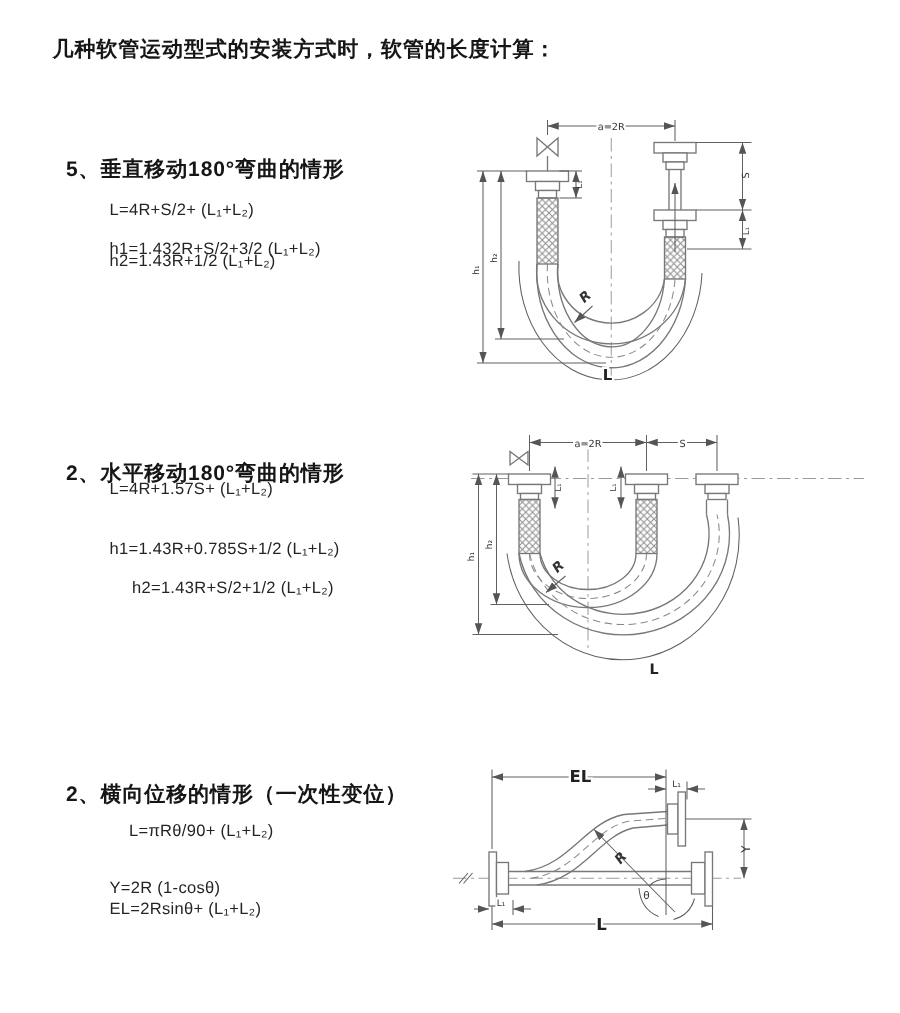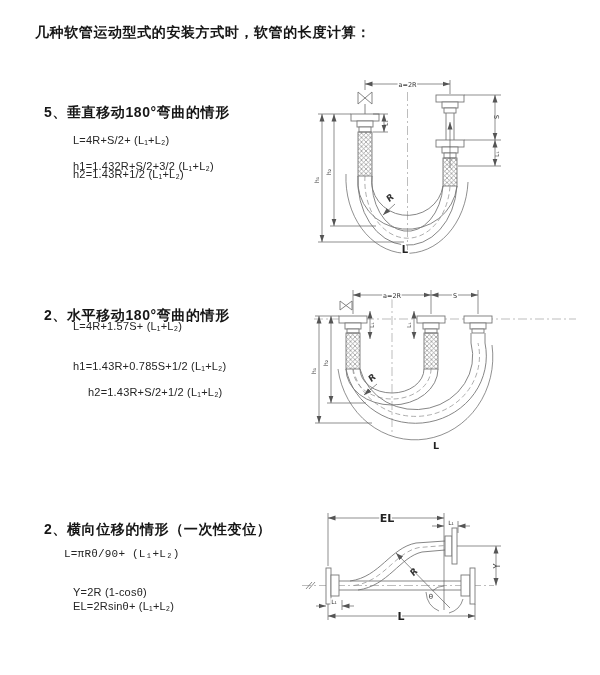--- a/index.html
+++ b/index.html
@@ -54,21 +54,21 @@
   <div class="formula" style="left:73px; top:134px;">L=4R+S/2+ (L₁+L₂)</div>
   <div class="formula" style="left:73px; top:160px;">h1=1.432R+S/2+3/2 (L₁+L₂)</div>
   <div class="formula" style="left:73px; top:168px;text-align:right;">h2=1.43R+1/2 (L₁+L₂)</div>
 
   <div class="sec-heading" style="left:44px; top:307px;">2、水平移动180°弯曲的情形</div>
   <div class="formula" style="left:73px; top:320px;">L=4R+1.57S+ (L₁+L₂)</div>
   <div class="formula" style="left:73px; top:360px;">h1=1.43R+0.785S+1/2 (L₁+L₂)</div>
   <div class="formula" style="left:71px; top:386px;margin-left:17px;">h2=1.43R+S/2+1/2 (L₁+L₂)</div>
 
   <div class="sec-heading" style="left:44px; top:521px;">2、横向位移的情形（一次性变位）</div>
-  <div class="formula" style="left:64px; top:548px;font-family:Liberation Mono, monospace;">L=πRθ/90+ (L₁+L₂)</div>
+  <div class="formula" style="left:86px; top:548px;">L=πRθ/90+ (L₁+L₂)</div>
   <div class="formula" style="left:73px; top:586px;">Y=2R (1-cosθ)</div>
   <div class="formula" style="left:73px; top:600px;">EL=2Rsinθ+ (L₁+L₂)</div>
 
   <svg id="d1" style="left:312px; top:70px;" width="270" height="190" viewBox="0 0 270 190">
 
     <g>
       <line class="cl" x1="95.5" y1="22" x2="95.5" y2="183"></line>
     </g>
 
     <g>

